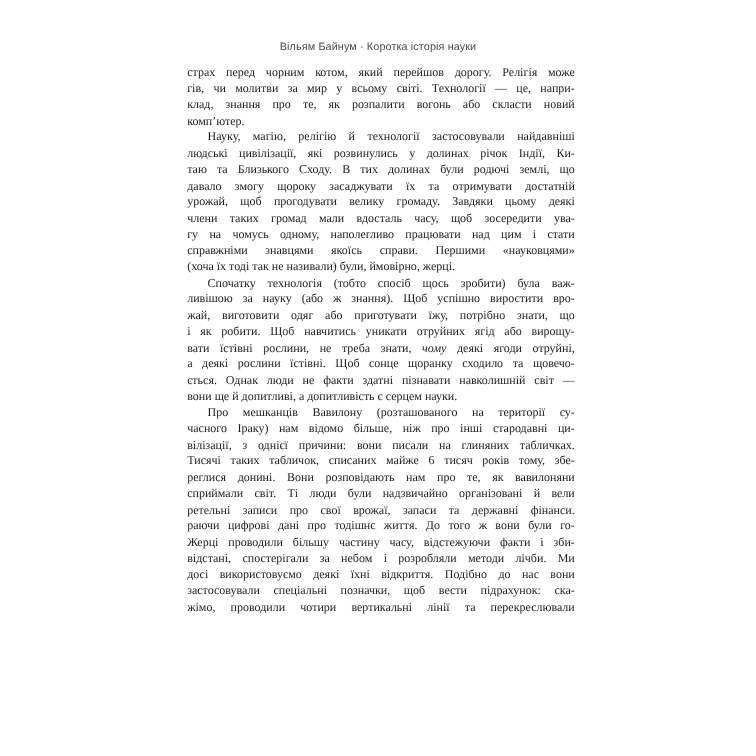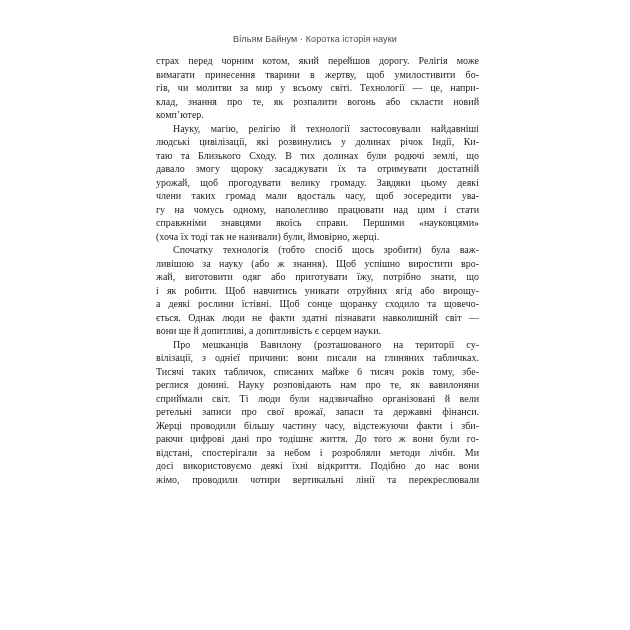--- a/index.html
+++ b/index.html
@@ -71,54 +71,56 @@
 </style>
 </head>
 <body>
 
 <div class="page">
   <div class="running-header">Вільям Байнум · Коротка історія науки</div>
 
   <div class="text-block">
       <div class="para">
         <div class="line">страх перед чорним котом, який перейшов дорогу. Релігія може</div>
-        <div class="line">вимагати принесення тварини в жертву, щоб умилостивити бо-</div>
         <div class="line">гів, чи молитви за мир у всьому світі. Технології — це, напри-</div>
         <div class="line">клад, знання про те, як розпалити вогонь або скласти новий</div>
         <div class="line lastline">комп’ютер.</div>
       </div>
       <div class="para">
         <div class="line indent">Науку, магію, релігію й технології застосовували найдавніші</div>
         <div class="line">людські цивілізації, які розвинулись у долинах річок Індії, Ки-</div>
         <div class="line">таю та Близького Сходу. В тих долинах були родючі землі, що</div>
         <div class="line">давало змогу щороку засаджувати їх та отримувати достатній</div>
         <div class="line">урожай, щоб прогодувати велику громаду. Завдяки цьому деякі</div>
         <div class="line">члени таких громад мали вдосталь часу, щоб зосередити ува-</div>
         <div class="line">гу на чомусь одному, наполегливо працювати над цим і стати</div>
         <div class="line">справжніми знавцями якоїсь справи. Першими «науковцями»</div>
         <div class="line lastline">(хоча їх тоді так не називали) були, ймовірно, жерці.</div>
       </div>
       <div class="para">
         <div class="line indent">Спочатку технологія (тобто спосіб щось зробити) була важ-</div>
         <div class="line">ливішою за науку (або ж знання). Щоб успішно виростити вро-</div>
         <div class="line">жай, виготовити одяг або приготувати їжу, потрібно знати, що</div>
         <div class="line">і як робити. Щоб навчитись уникати отруйних ягід або вирощу-</div>
+        <div class="line"><span>вати їстівні рослини, не треба знати, </span><span class="italic">чому</span><span> деякі ягоди отруйні,</span></div>
         <div class="line">а деякі рослини їстівні. Щоб сонце щоранку сходило та щовечо-</div>
         <div class="line">ється. Однак люди не факти здатні пізнавати навколишній світ —</div>
         <div class="line lastline">вони ще й допитливі, а допитливість є серцем науки.</div>
       </div>
       <div class="para">
         <div class="line indent">Про мешканців Вавилону (розташованого на території су-</div>
+        <div class="line">часного Іраку) нам відомо більше, ніж про інші стародавні ци-</div>
         <div class="line">вілізації, з однієї причини: вони писали на глиняних табличках.</div>
         <div class="line">Тисячі таких табличок, списаних майже 6 тисяч років тому, збе-</div>
-        <div class="line">реглися донині. Науку розповідають нам про те, як вавилоняни</div>
+        <div class="line">реглися донині. Вони розповідають нам про те, як вавилоняни</div>
         <div class="line">сприймали світ. Ті люди були надзвичайно організовані й вели</div>
         <div class="line">ретельні записи про свої врожаї, запаси та державні фінанси.</div>
+        <div class="line">раючи цифрові дані про тодішнє життя. До того ж вони були го-</div>
         <div class="line">Жерці проводили більшу частину часу, відстежуючи факти і зби-</div>
-        <div class="line">раючи цифрові дані про тодішнє життя. До того ж вони були го-</div>
         <div class="line">відстані, спостерігали за небом і розробляли методи лічби. Ми</div>
         <div class="line">досі використовуємо деякі їхні відкриття. Подібно до нас вони</div>
+        <div class="line">застосовували спеціальні позначки, щоб вести підрахунок: ска-</div>
         <div class="line">жімо, проводили чотири вертикальні лінії та перекреслювали</div>
       </div>
     </div>
 
   <div class="page-number">10</div>
 </div>
 
 </body></html>

